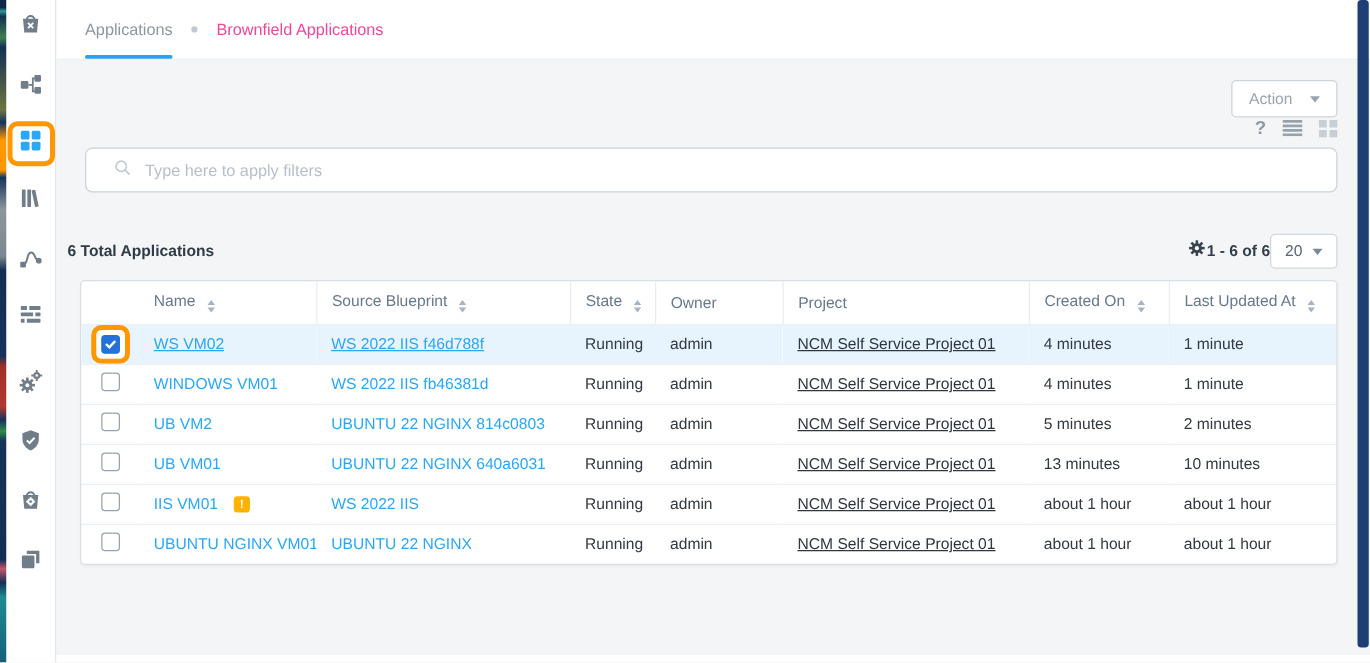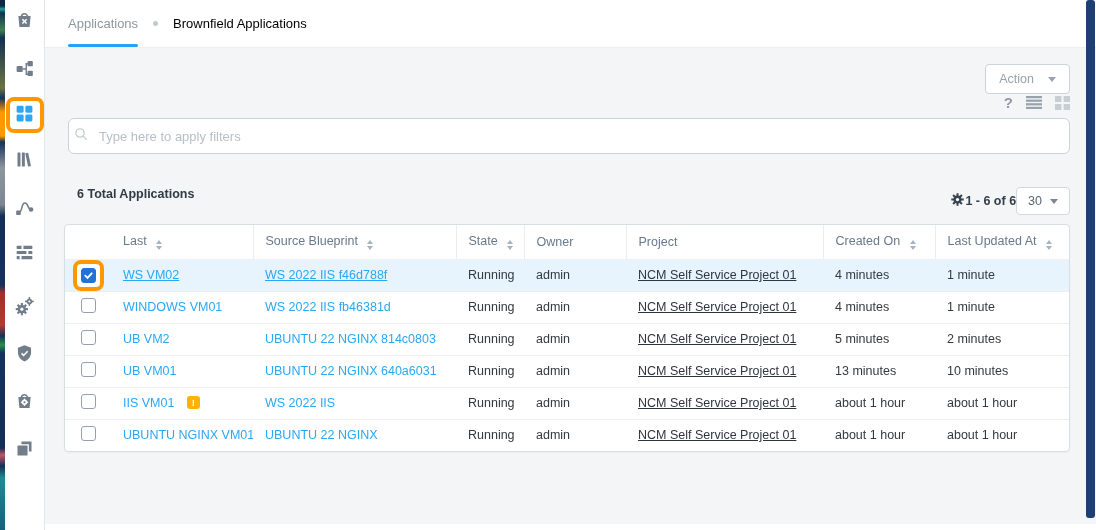--- a/index.html
+++ b/index.html
@@ -22,39 +22,39 @@
   .side-item svg { width:21px; height:21px; }
   .si-1{margin-top:10px;} .si-2{margin-top:27px;} .si-ring{margin-top:16px;}
   .si-4{margin-top:17px;} .si-5{margin-top:25px;} .si-6{margin-top:24px;}
   .si-7{margin-top:32px;} .si-8{margin-top:25px;} .si-9{margin-top:25px;} .si-10{margin-top:26px;}
   .ring-box { width:38px; height:36px; border:4px solid #ff9800; border-radius:8px; background:#fff;
     display:flex; align-items:center; justify-content:center; }
 
   
   .main { position:absolute; left:45px; top:0; width:1051px; height:530px; }
   .topbar { height:48px; background:#fff; border-bottom:1px solid #eceff1; display:flex; align-items:stretch; padding-left:23px; }
-  .tab { display:flex; align-items:center; font-size:13px; color:#000000; cursor:pointer; position:relative; }
+  .tab { display:flex; align-items:center; font-size:13px; color:#ec4899; cursor:pointer; position:relative; }
   .tab.active { color:#8d97a1; }
   .tab.active::after { content:""; position:absolute; left:0; right:0; bottom:0; height:3px; background:#2aa2f3; border-radius:2px; }
   .tab-dot { width:5px; height:5px; border-radius:50%; background:#c2cad1; align-self:center; margin:0 15px; }
 
   .toolbar { display:flex; justify-content:space-between; align-items:flex-end; padding:16px 26px 0 23px; height:46px;flex-direction:column; }
   .action-btn { display:inline-flex; align-items:center; gap:14px; background:#fff; border:1px solid #ccd4da;
     border-radius:4px; padding:7px 13px; font-size:12.5px; color:#97a3ae; font-family:inherit; cursor:pointer; height:30px; }
   .caret { width:0; height:0; border-left:4px solid transparent; border-right:4px solid transparent; border-top:5px solid #97a3ae; display:inline-block; }
   .view-controls { display:flex; align-items:center; gap:13px; padding-bottom:2px; }
   .help { font-size:15px; color:#8f9aa6; font-weight:bold; cursor:pointer; }
   .view-controls svg { display:block; cursor:pointer; }
 
   .filter-bar { margin:24px 26px 0 23px; height:36px; background:#fff; border:1px solid #c9d3da; border-radius:6px;
-    display:flex; align-items:center; padding:0 4px; gap:10px; }
+    display:flex; align-items:center; padding:0 21px; gap:10px; }
   .filter-bar input { border:none; outline:none; flex:1; font-size:13px; color:#3a4450; font-family:inherit; background:transparent; }
   .filter-bar input::placeholder { color:#b6bfc8; }
 
-  .list-meta { margin:33px 26px 0 32px; display:flex; justify-content:space-between; height:28px; }
+  .list-meta { margin:33px 26px 0 9px; display:flex; justify-content:space-between; align-items:center; height:28px; }
   .total { font-size:12.5px; font-weight:bold; color:#2f3b46; }
   .meta-right { display:flex; align-items:center; gap:0; }
   .range { font-size:12.5px; color:#333e49; font-weight:600; }
   .page-size { display:inline-flex; align-items:center; gap:8px; background:#fff; border:1px solid #d2d9de;
     border-radius:4px; padding:5px 11px; font-size:12.5px; color:#5a6671; font-family:inherit; cursor:pointer; height:28px; }
   .page-size .caret { border-top-color:#7b8794; }
 
   .card { margin:9px 26px 0 19px; background:#fff; border:1px solid #d9dee3; border-radius:4px;
     box-shadow:0 1px 2px rgba(0,0,0,0.04); overflow:hidden; }
   table { width:100%; border-collapse:collapse; table-layout:fixed; font-size:12.5px; }
@@ -262,21 +262,21 @@
                 <rect x="-1.6" y="-10" width="3.2" height="4.5" transform="rotate(45)"></rect>
                 <rect x="-1.6" y="-10" width="3.2" height="4.5" transform="rotate(135)"></rect>
                 <rect x="-1.6" y="-10" width="3.2" height="4.5" transform="rotate(-45)"></rect>
                 <rect x="-1.6" y="-10" width="3.2" height="4.5" transform="rotate(-135)"></rect>
                 <circle r="6.4"></circle>
                 <circle r="2.6" fill="#fff"></circle>
               </g>
             </svg></span>
         <span class="range">1 - 6 of 6</span>
         <button class="page-size">
-          <span>30</span>
+          <span>20</span>
           <span class="caret"></span>
         </button>
       </div>
     </div>
 
     <div class="card">
       <table>
         <colgroup>
           <col class="c-check">
             <col class="c-name">
@@ -284,21 +284,21 @@
             <col class="c-state">
           <col class="c-owner">
             <col class="c-project">
             <col class="c-created">
             <col>
         </colgroup>
         <thead>
           <tr id="head-row">
             <th class="th-check"></th>
           <th>
-    <span class="th-label">Last</span>
+    <span class="th-label">Name</span>
     <span class="sort">
                   <i class="up"></i>
                   <i class="dn"></i>
                 </span>
   </th>
               <th>
     <span class="th-label">Source Blueprint</span>
     <span class="sort">
                   <i class="up"></i>
                   <i class="dn"></i>

